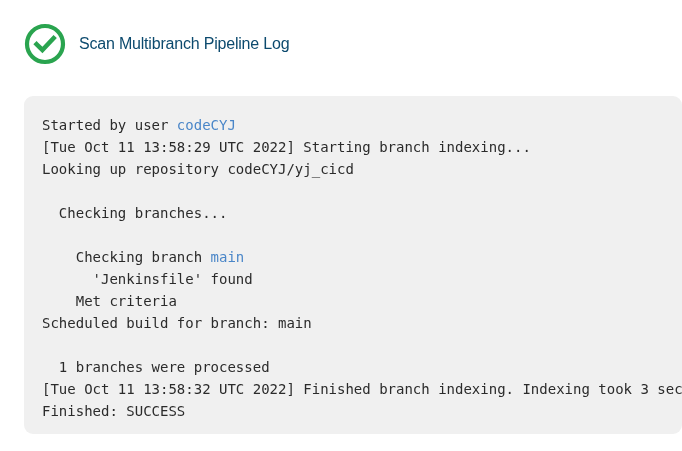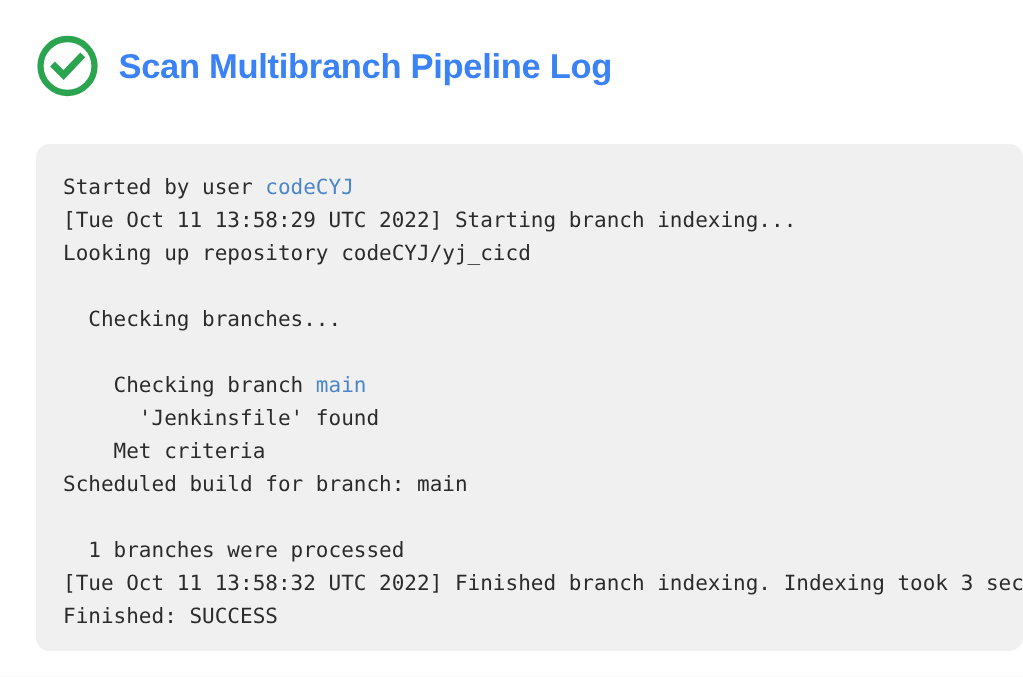--- a/index.html
+++ b/index.html
@@ -30,23 +30,23 @@
     gap: 13px;
     height: 48px;
   }
   .status-icon {
     width: 42px;
     height: 42px;
     flex: 0 0 42px;
     display: block;
   }
   .page-title {
-    font-size: 23px;
-    font-weight: bold;
-    color: #3b82f6;
+    font-size: 16px;
+    font-weight: normal;
+    color: #0c4a6e;
     letter-spacing: -0.2px;
     white-space: nowrap;
     line-height: 1;
   }
 
   
   .log-panel {
     position: absolute;
     left: 24px;
     top: 96px;

